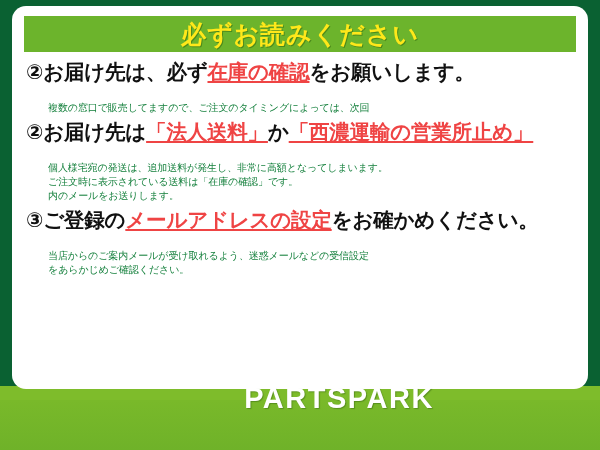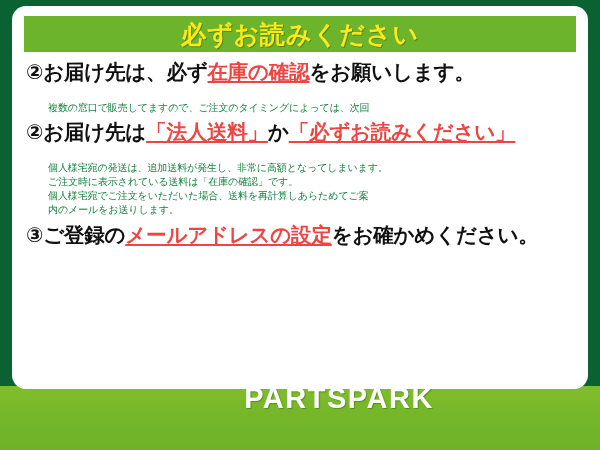--- a/index.html
+++ b/index.html
@@ -129,33 +129,36 @@
         <div class="item-heading">
           <span>②お届け先は、必ず</span><span class="hl">在庫の確認</span><span>をお願いします。</span>
         </div>
         <div class="item-sub">
           <div>複数の窓口で販売してますので、ご注文のタイミングによっては、次回</div>
         </div>
       </div>
 
       <div class="notice-item">
         <div class="item-heading">
-          <span>②お届け先は</span><span class="hl">「法人送料」</span><span>か</span><span class="hl">「必ずお読みください」</span>
+          <span>②お届け先は</span><span class="hl">「法人送料」</span><span>か</span><span class="hl">「西濃運輸の営業所止め」</span>
         </div>
         <div class="item-sub">
           <div>個人様宅宛の発送は、追加送料が発生し、非常に高額となってしまいます。</div>
           <div>ご注文時に表示されている送料は「在庫の確認」です。</div>
-          <div>個人様宅宛でご注文をいただいた場合、送料を再計算しあらためてご案</div>
           <div>内のメールをお送りします。</div>
         </div>
       </div>
 
       <div class="notice-item">
         <div class="item-heading">
           <span>③ご登録の</span><span class="hl">メールアドレスの設定</span><span>をお確かめください。</span>
+        </div>
+        <div class="item-sub">
+          <div>当店からのご案内メールが受け取れるよう、迷惑メールなどの受信設定</div>
+          <div>をあらかじめご確認ください。</div>
         </div>
       </div>
 
     </div>
   </div>
 
   <div id="footer-brand">
     <span id="brand-text">PARTSPARK</span>
   </div>
 

